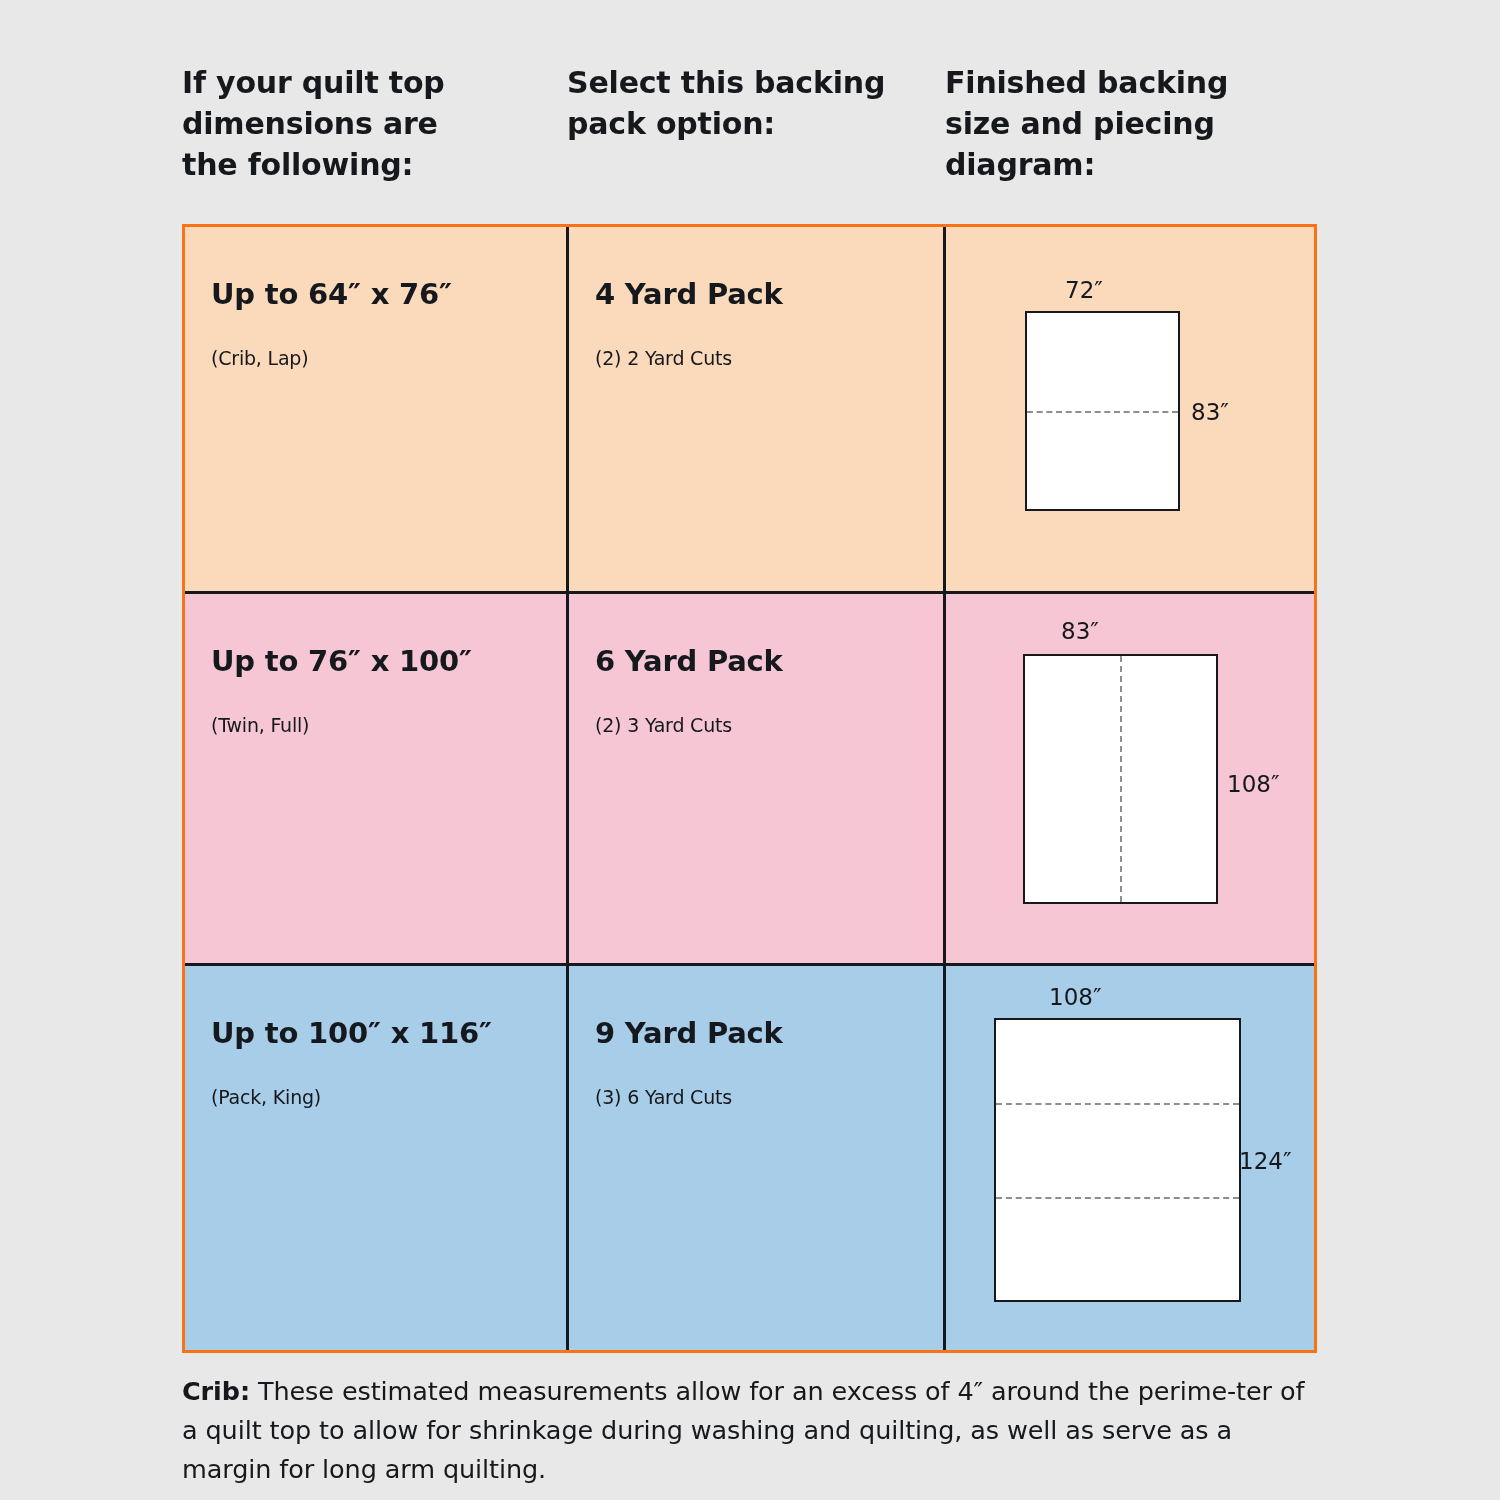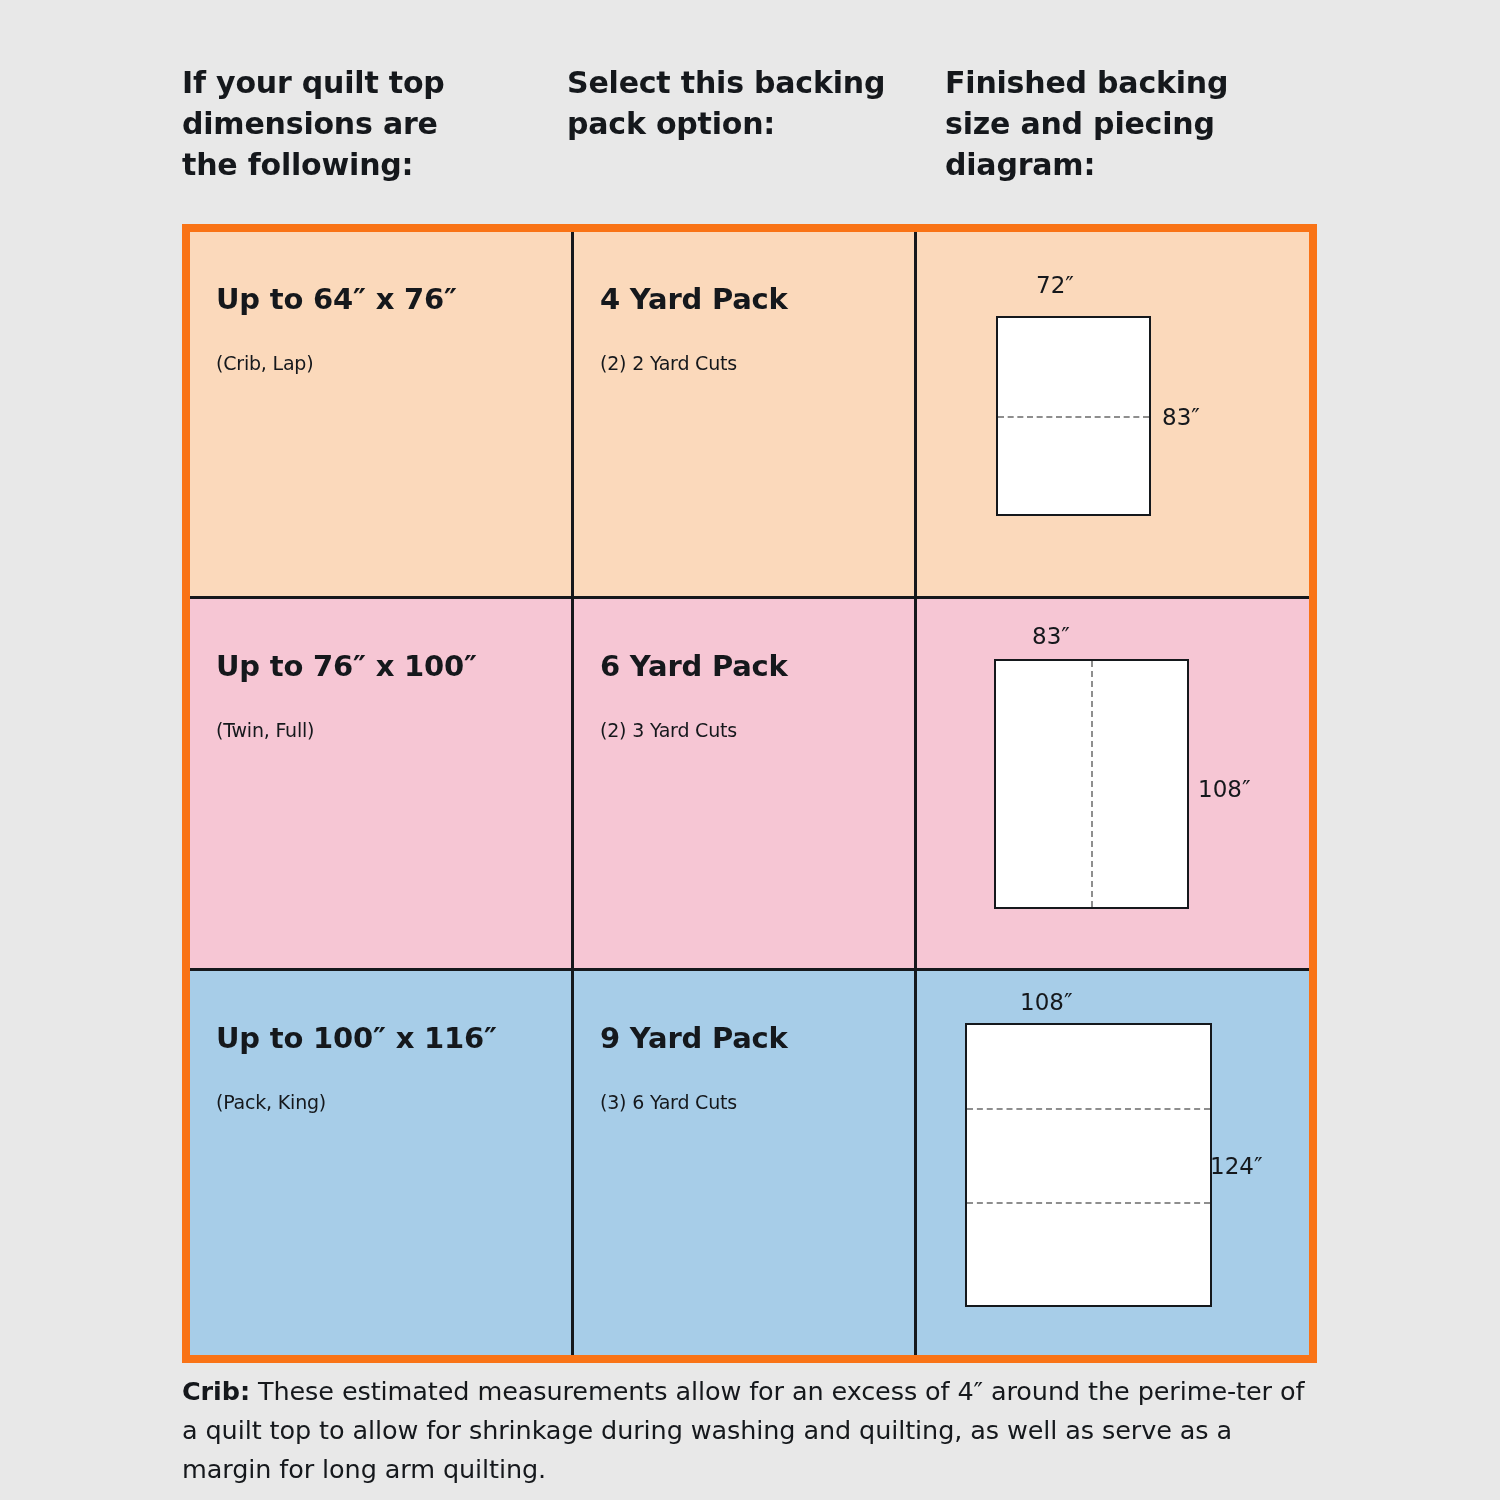--- a/index.html
+++ b/index.html
@@ -41,41 +41,41 @@
   .hcol.c1 { width: 385px; }
   .hcol.c2 { width: 378px; }
   .hcol.c3 { width: 372px; }
 
   
   .table {
     position: absolute;
     left: 182px;
     top: 224px;
     width: 1135px;
-    border: 8px solid #f97316;
+    border: 3px solid #f97316;
     box-sizing: border-box;
   }
   .row {
     display: flex;
     border-bottom: 3px solid #15181c;
     box-sizing: border-box;
   }
   .row:last-child { border-bottom: none; }
   .row.r1 { height: 367px; }
   .row.r2 { height: 372px; }
   .row.r3 { height: 384px; }
 
   .cell {
     box-sizing: border-box;
     border-right: 3px solid #15181c;
     position: relative;
   }
   .cell:last-child { border-right: none; }
   .cell.c1 { width: 384px; }
-  .cell.c2 { width: 343px; }
+  .cell.c2 { width: 377px; }
   .cell.c3 { width: 368px; }
 
   .cell-text {
     padding: 50px 0 0 26px;
   }
   .line-bold {
     font-size: 29px;
     font-weight: 700;
     letter-spacing: -0.2px;
     color: #15181c;
@@ -157,21 +157,21 @@
         </div>
       </div>
       <div class="cell c2">
         <div class="cell-text">
           <div class="line-bold">4 Yard Pack</div>
           <div class="line-reg">(2) 2 Yard Cuts</div>
         </div>
       </div>
       <div class="cell c3">
         <div class="diagram-wrap">
-          <div class="dim-label" style="left:119px; top:40px;">72″</div>
+          <div class="dim-label" style="left:119px; top:50px;">72″</div>
           <div class="panel" style="left:79px; top:84px; width:155px; height:200px;">
             <div class="seam" style="left:0; top:98px; width:151px;"></div>
           </div>
           <div class="dim-label" style="left:245px; top:172px;">83″</div>
         </div>
       </div>
     </div>
 
     <div class="row r2" style="background:#f6c6d4;">
       <div class="cell c1">

